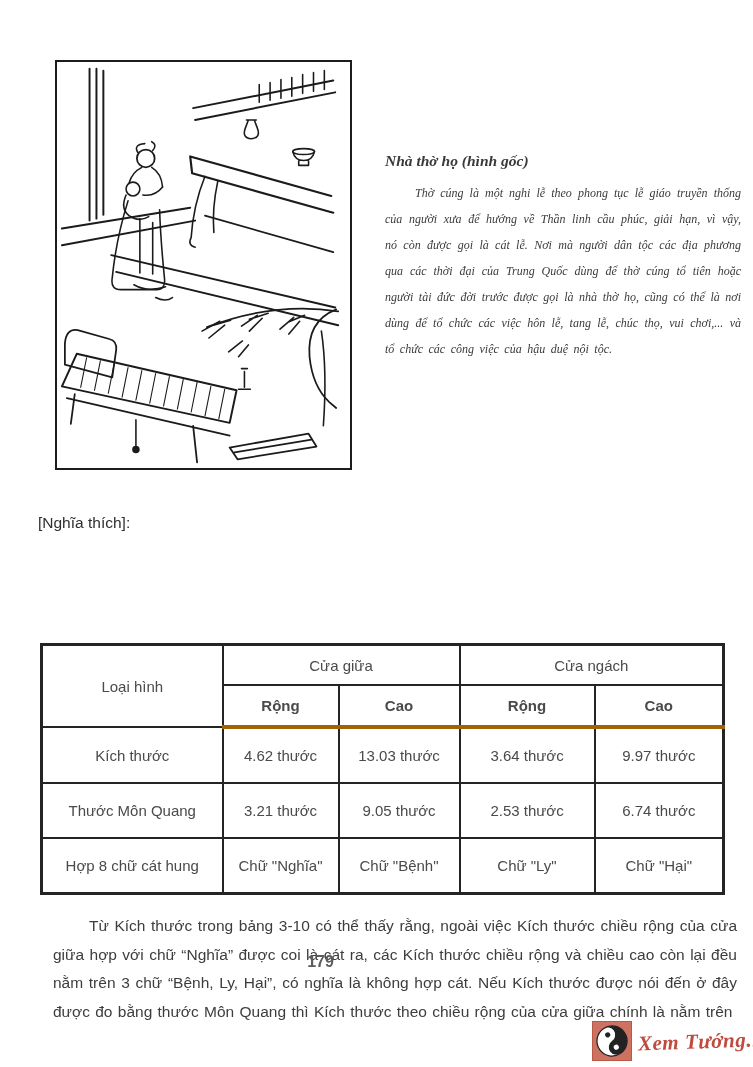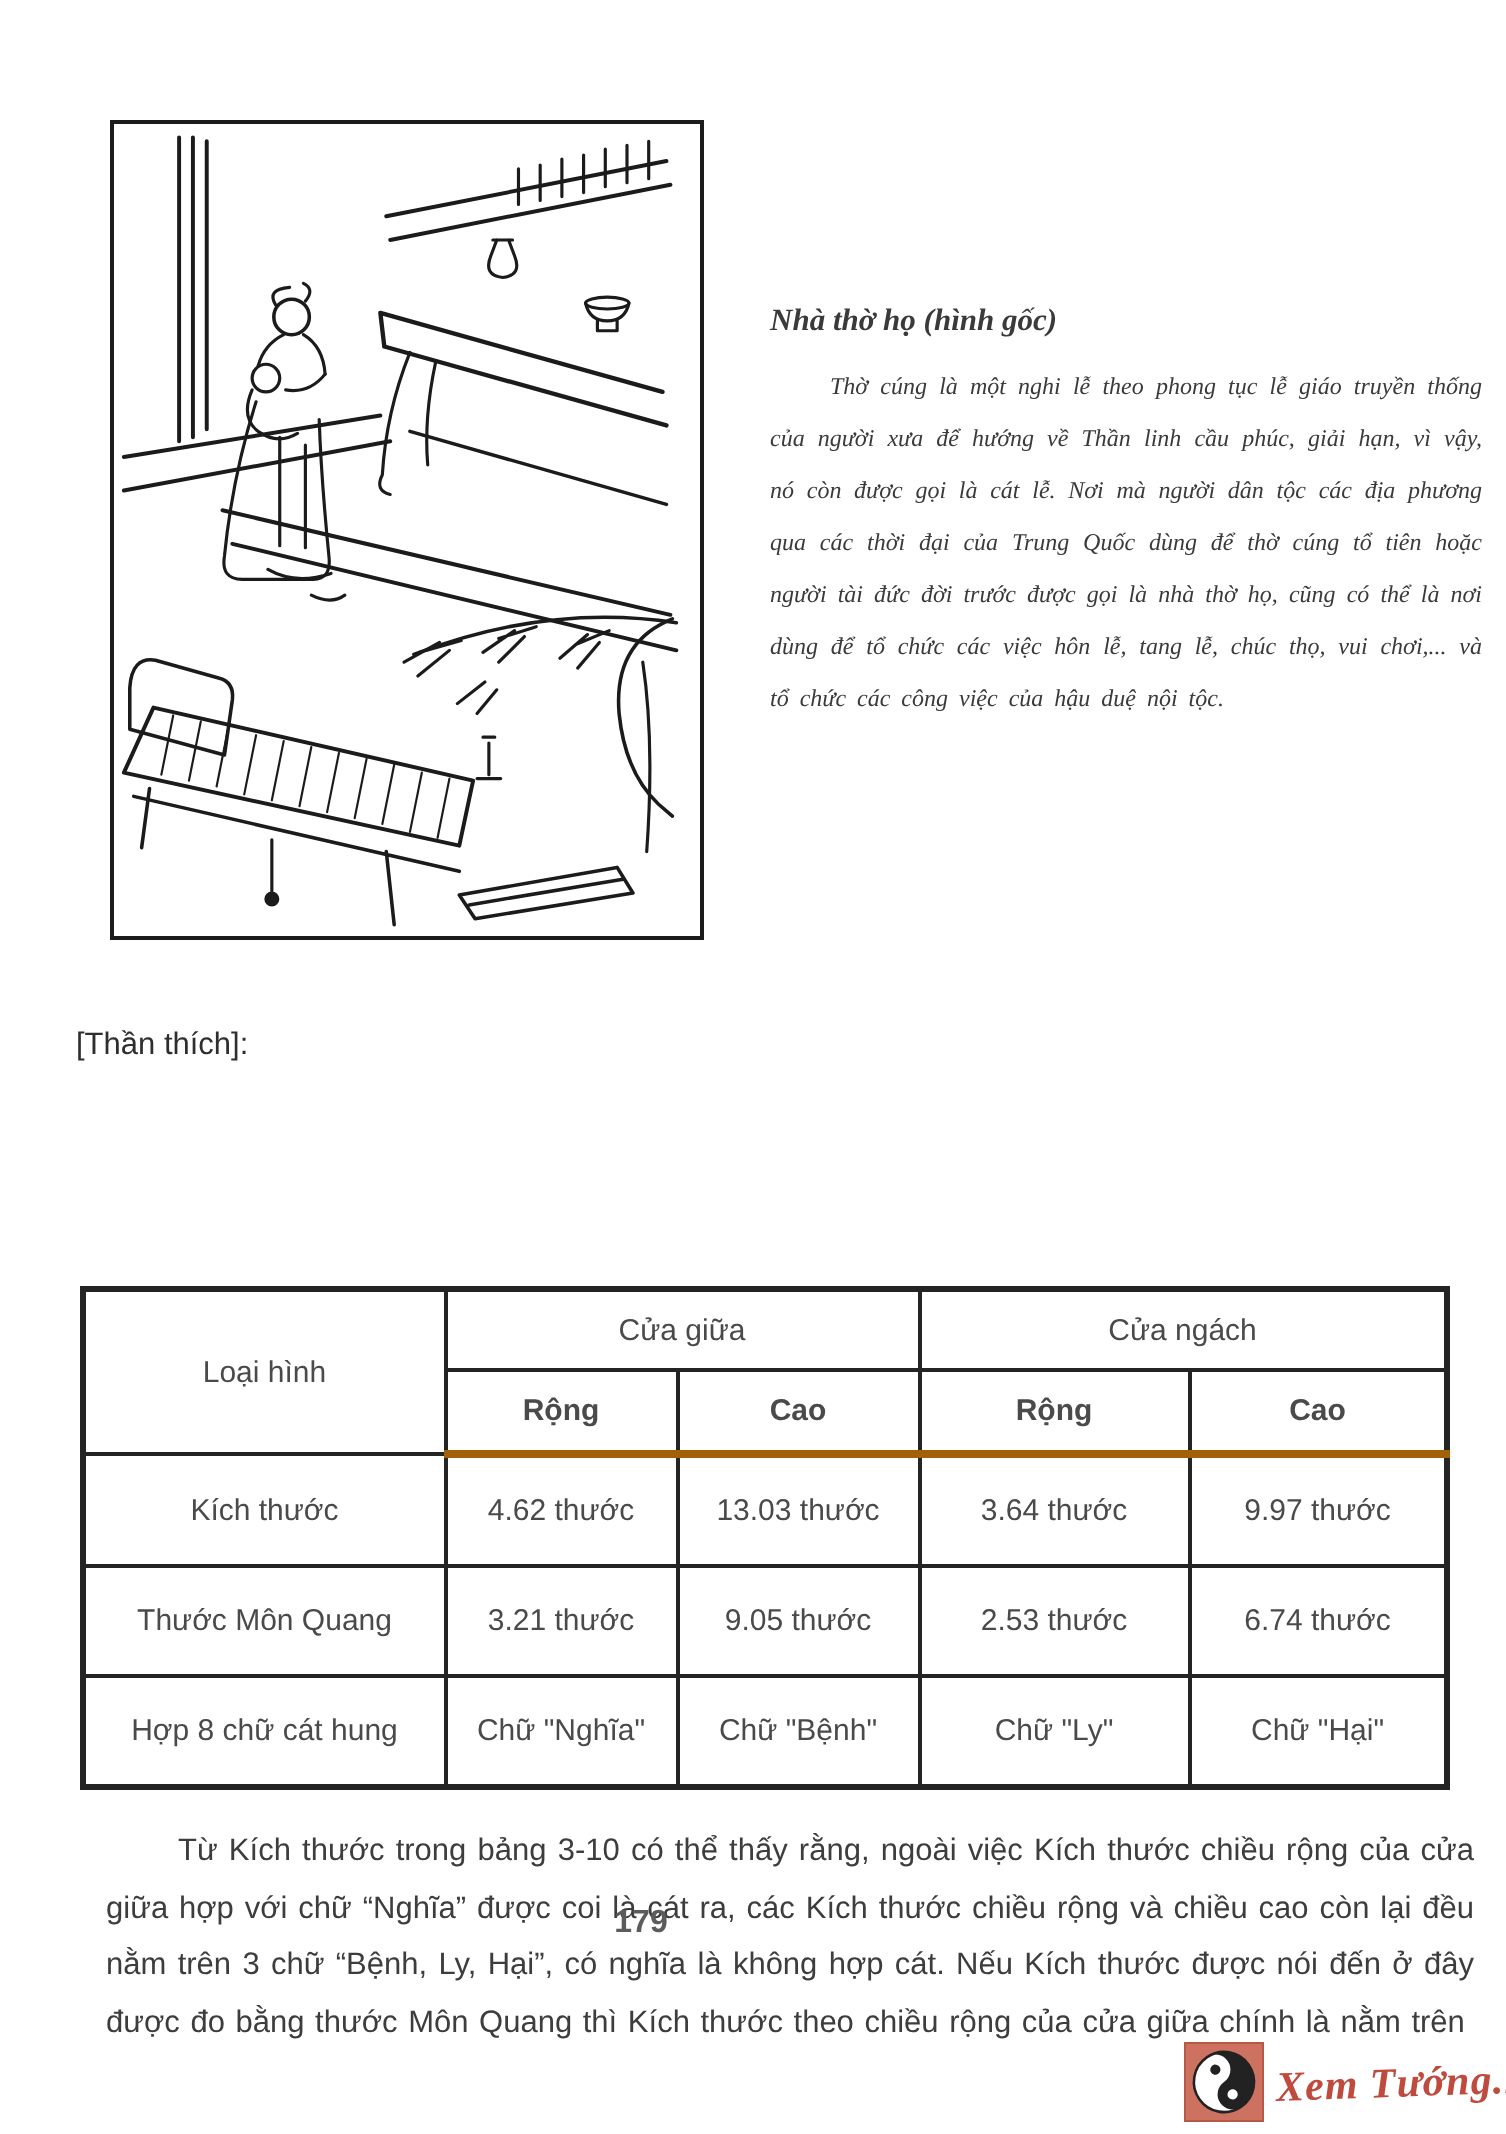--- a/index.html
+++ b/index.html
@@ -104,21 +104,21 @@
 
       <path d="M175 390 L255 376 L263 389 L183 402 Z M180 395 L258 382" stroke-width="1.8"></path>
     </svg>
   </div>
 
   <div class="caption">
     <div class="caption-title">Nhà thờ họ (hình gốc)</div>
     <p class="caption-body">Thờ cúng là một nghi lễ theo phong tục lễ giáo truyền thống của người xưa để hướng về Thần linh cầu phúc, giải hạn, vì vậy, nó còn được gọi là cát lễ. Nơi mà người dân tộc các địa phương qua các thời đại của Trung Quốc dùng để thờ cúng tổ tiên hoặc người tài đức đời trước được gọi là nhà thờ họ, cũng có thể là nơi dùng để tổ chức các việc hôn lễ, tang lễ, chúc thọ, vui chơi,... và tổ chức các công việc của hậu duệ nội tộc.</p>
   </div>
 
-  <div class="explain-heading">[Thần thích]:</div>
+  <div class="explain-heading">[Nghĩa thích]:</div>
 
   <table class="size-table">
     <colgroup>
       <col style="width:181px">
         <col style="width:116px">
         <col style="width:121px">
       <col style="width:135px">
         <col style="width:129px">
     </colgroup>
     <tbody>

